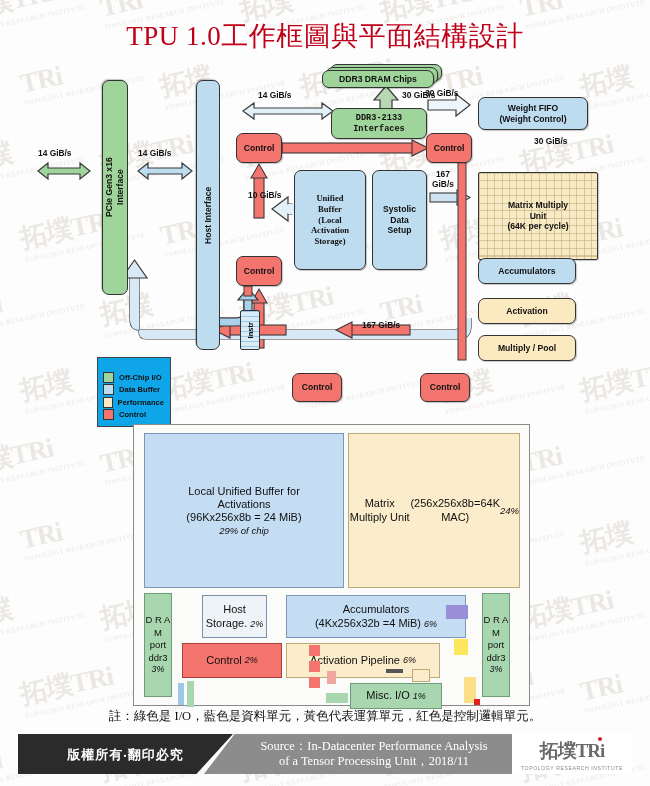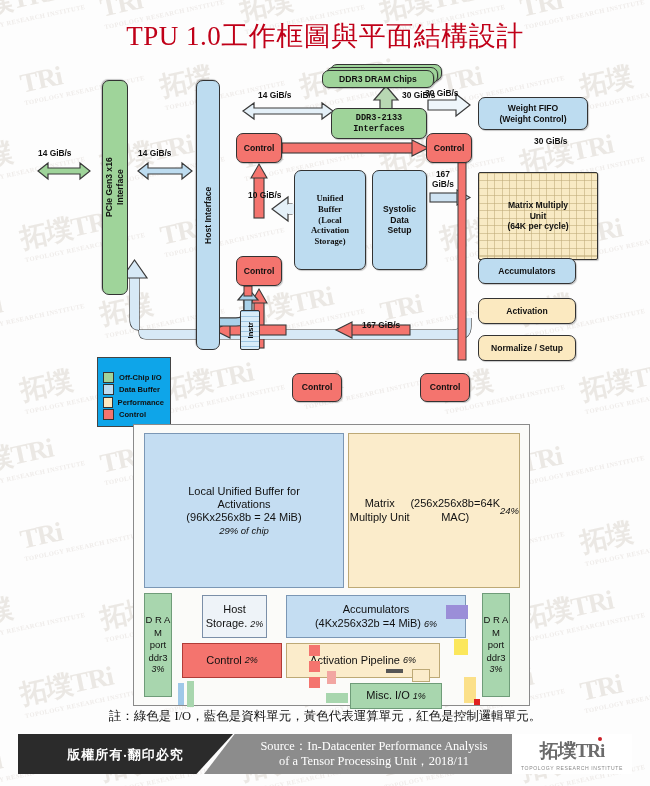--- a/index.html
+++ b/index.html
@@ -326,21 +326,21 @@
 Setup</div>
 
     <div class="box mmu" style="left:478px; top:112px; width:120px; height:88px; white-space:pre-line; border:1.4px solid #333;">Matrix Multiply
 Unit
 (64K per cycle)</div>
 
     <div class="box blue" style="left:478px; top:198px; width:98px; height:26px;">Accumulators</div>
 
     <div class="box yellow" style="left:478px; top:238px; width:98px; height:26px;">Activation</div>
 
-    <div class="box yellow" style="left:478px; top:275px; width:98px; height:26px;">Normalize / Setup</div>
+    <div class="box yellow" style="left:478px; top:275px; width:98px; height:26px;">Multiply / Pool</div>
 
     <div class="instrbox" style="position:absolute; left:240px; top:250px; width:20px; height:40px; display:flex; align-items:center; justify-content:center;">
       <span class="vtext" style="font-size:7.6px; font-weight:bold;">Instr</span>
     </div>
 
     <div class="lbl" style="left:38px; top:88px;">14 GiB/s</div>
     <div class="lbl" style="left:138px; top:88px;">14 GiB/s</div>
     <div class="lbl" style="left:258px; top:30px;">14 GiB/s</div>
     <div class="lbl" style="left:402px; top:30px;">30 GiB/s</div>
     <div class="lbl" style="left:425px; top:28px;">30 GiB/s</div>

